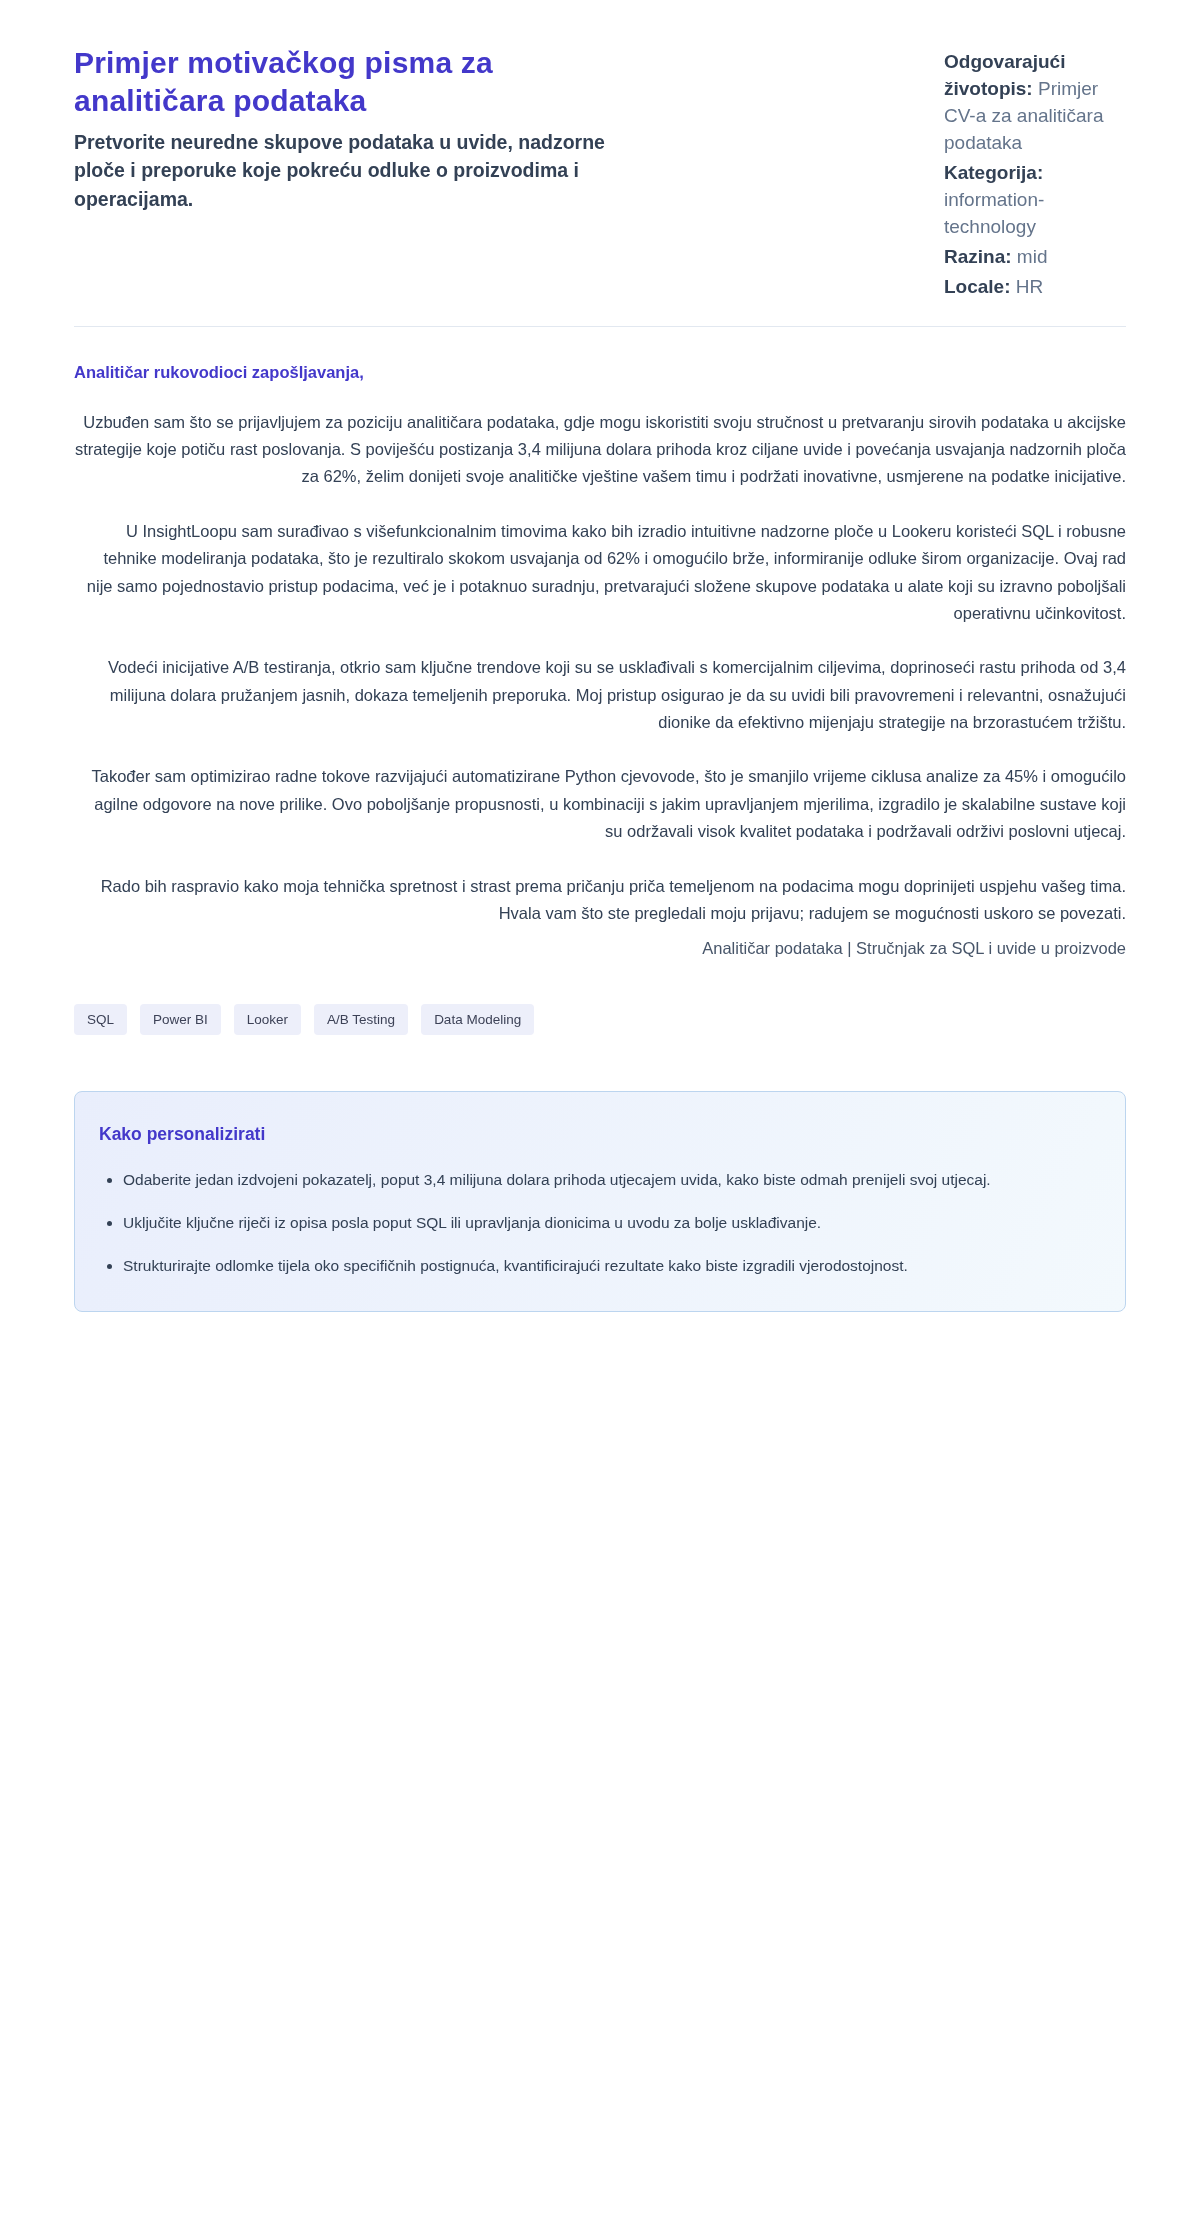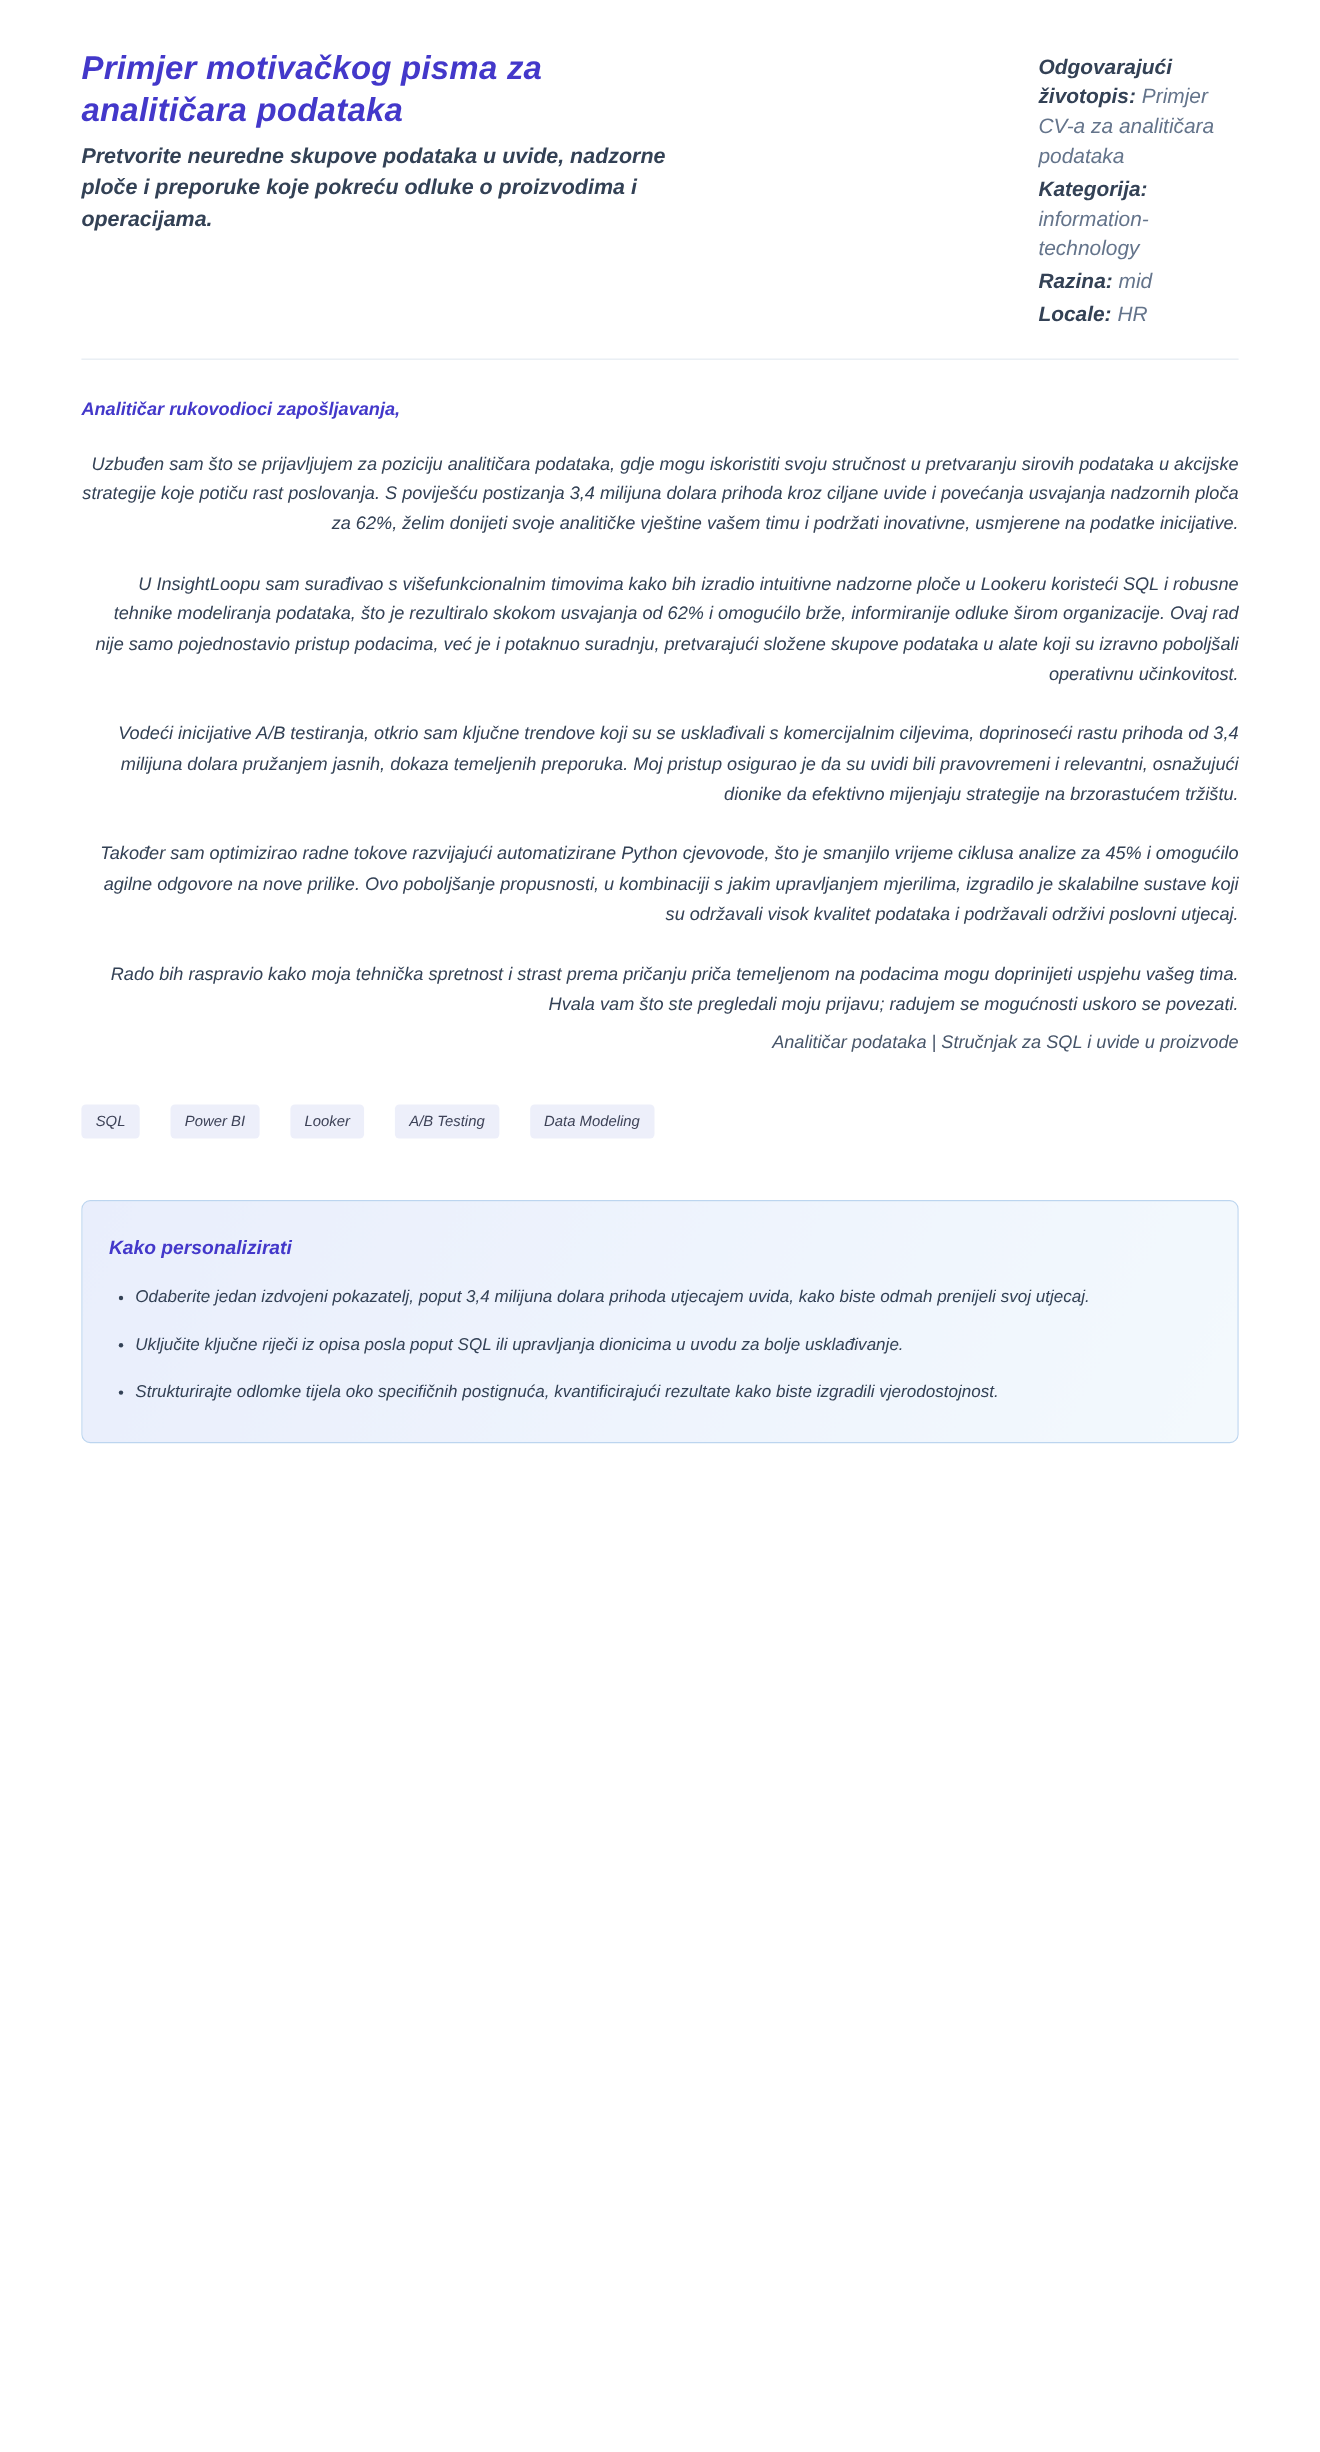--- a/index.html
+++ b/index.html
@@ -1,15 +1,15 @@
 <!DOCTYPE html>
 <html lang="hr" style="--accent: #4338ca; --body_text: #334155; --muted: #64748b; --divider: #e2e8f0; --signature_title: #475569; --chip_bg: #edeffa; --chip_text: #3d4257; --callout_border: #bcd5ef; --callout_bg_start: #e9eefc; --callout_bg_end: #f3f9fd;"><head>
 <meta charset="utf-8">
 <style>
-  * { margin: 0; padding: 0; box-sizing: border-box; font-style: italic; }
+  * { margin: 0; padding: 0; box-sizing: border-box; }
   html, body { background: #ffffff; }
   body {
     width: 1200px;
     min-height: 2229px;
     font-family: "Liberation Sans", "DejaVu Sans", sans-serif;
     color: var(--body_text, #334155);
     -webkit-font-smoothing: antialiased;
   }
   .page { width: 1052px; margin: 0 auto; padding: 44px 0 120px; }
 
@@ -38,21 +38,21 @@
 
   .divider { border: none; border-top: 1px solid var(--divider, #e2e8f0); margin: 22px 0 0; }
 
   
   .greeting { margin-top: 36px; color: var(--accent, #4338ca); font-weight: 700; font-size: 16.5px; }
   .para { margin-top: 27px; font-size: 16.5px; line-height: 1.66; color: var(--body_text, #334155); text-align: right; }
   .sig-name { margin-top: 52px; font-weight: 700; font-size: 16.5px; color: #1f2937; }
   .sig-title { margin-top: 12px; font-size: 16.5px; color: var(--signature_title, #475569); text-align: right; }
 
   
-  .tags { margin-top: 46px; display: flex; gap: 28px; }
+  .tags { margin-top: 46px; display: flex; gap: 13px; }
   .tag {
     display: inline-block;
     background: var(--chip_bg, #edeffa);
     color: var(--chip_text, #3d4257);
     font-size: 13.5px;
     padding: 8px 13px;
     border-radius: 4px;
     white-space: nowrap;
   }
 

